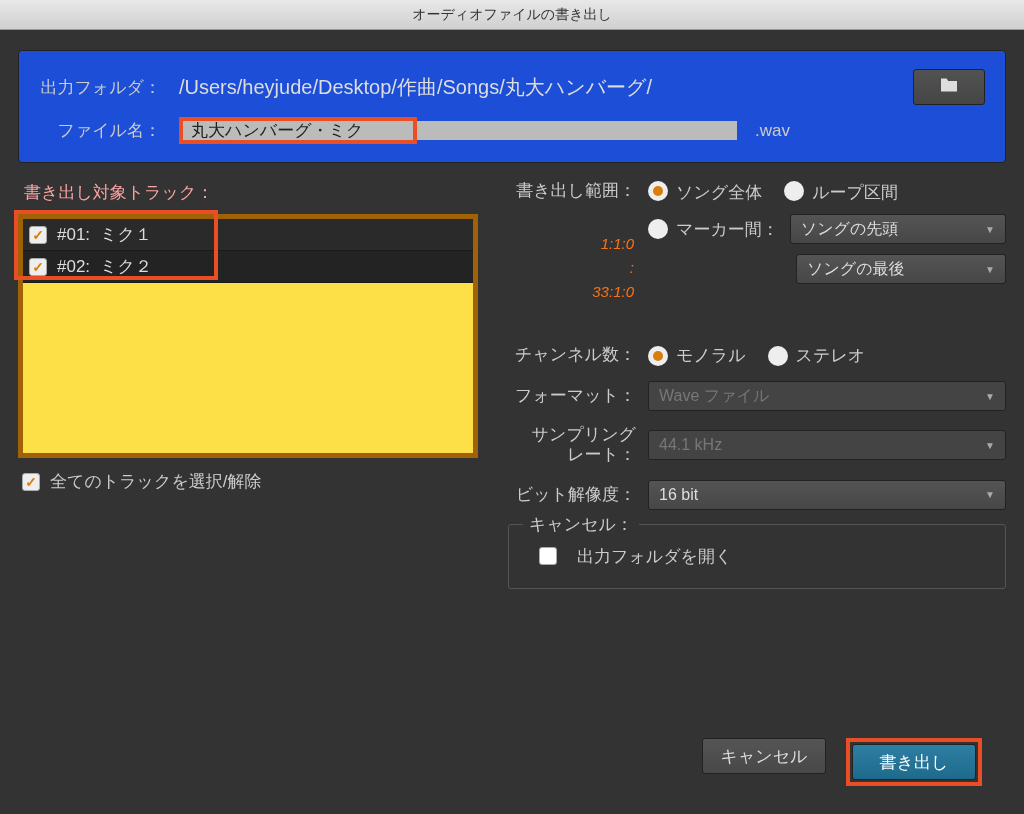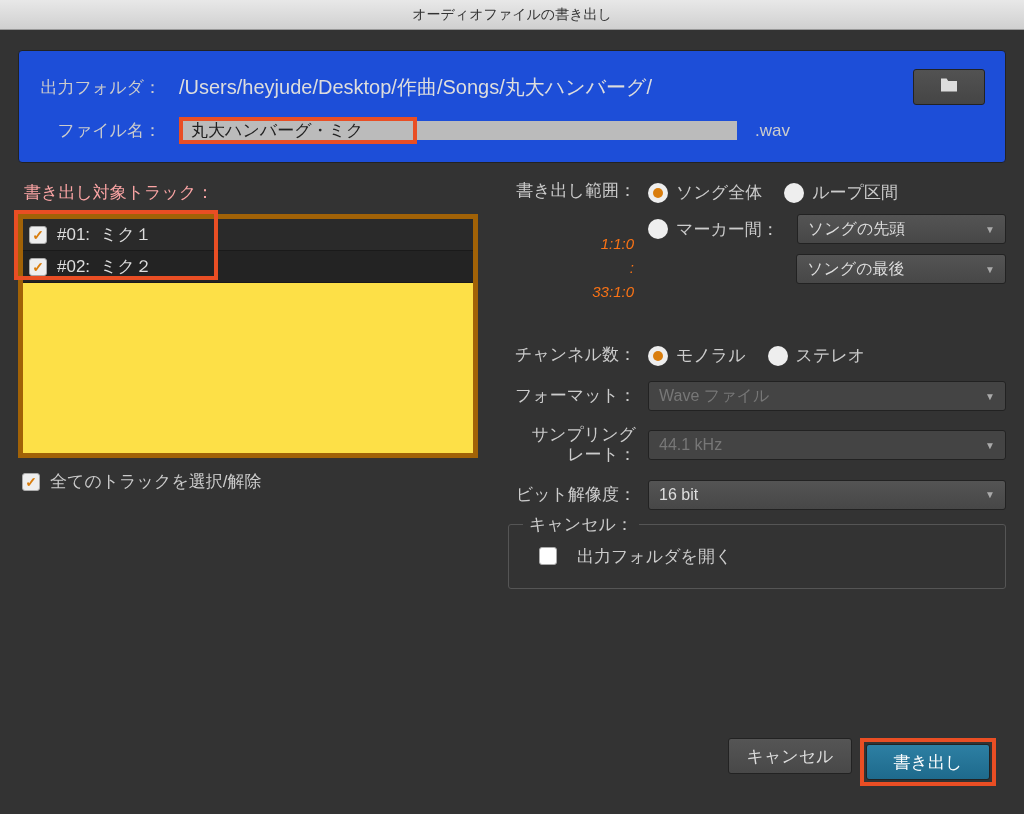--- a/index.html
+++ b/index.html
@@ -228,23 +228,23 @@
   }
   .post-row {
     display: flex;
     align-items: center;
     font-size: 17px;
     color: #ccc;
   }
   .buttons {
     position: absolute;
     bottom: 28px;
-    right: 28px;
-    display: flex;
-    gap: 8px;
+    right: 42px;
+    display: flex;
+    gap: 20px;
     font-family: Liberation Mono, monospace;
   }
   .btn {
     height: 36px;
     min-width: 124px;
     background: linear-gradient(#555, #484848);
     border: 1px solid #222;
     border-radius: 3px;
     color: #ddd;
     font-size: 17px;
@@ -316,30 +316,30 @@
       <div class="select-all">
         <span class="checkbox checked"></span>
         <span>全てのトラックを選択/解除</span>
       </div>
     </div>
 
     <div class="right-col">
       <div class="form-row" style="align-items:flex-start">
         <div class="form-label">書き出し範囲：</div>
         <div style="flex:1">
-          <div style="display:flex;align-items:center;margin-bottom:10px">
+          <div style="display:flex;align-items:flex-start;margin-bottom:10px">
             <span class="radio selected"></span>
             <span class="radio-label">ソング全体</span>
             <span class="radio"></span>
             <span class="radio-label">ループ区間</span>
           </div>
           <div class="marker-row">
             <div style="display:flex;align-items:center;flex:1">
               <span class="radio"></span>
-              <span class="radio-label" style="margin-right:18px">マーカー間：</span>
+              <span class="radio-label" style="margin-right:11px">マーカー間：</span>
               <div class="dropdown" style="flex:1">
                 <span>ソングの先頭</span>
                 <span class="arrow">▼</span>
               </div>
             </div>
           </div>
           <div style="display:flex;align-items:center;margin-top:10px">
             <div style="width:148px"></div>
             <div class="dropdown" style="flex:1">
               <span>ソングの最後</span>

